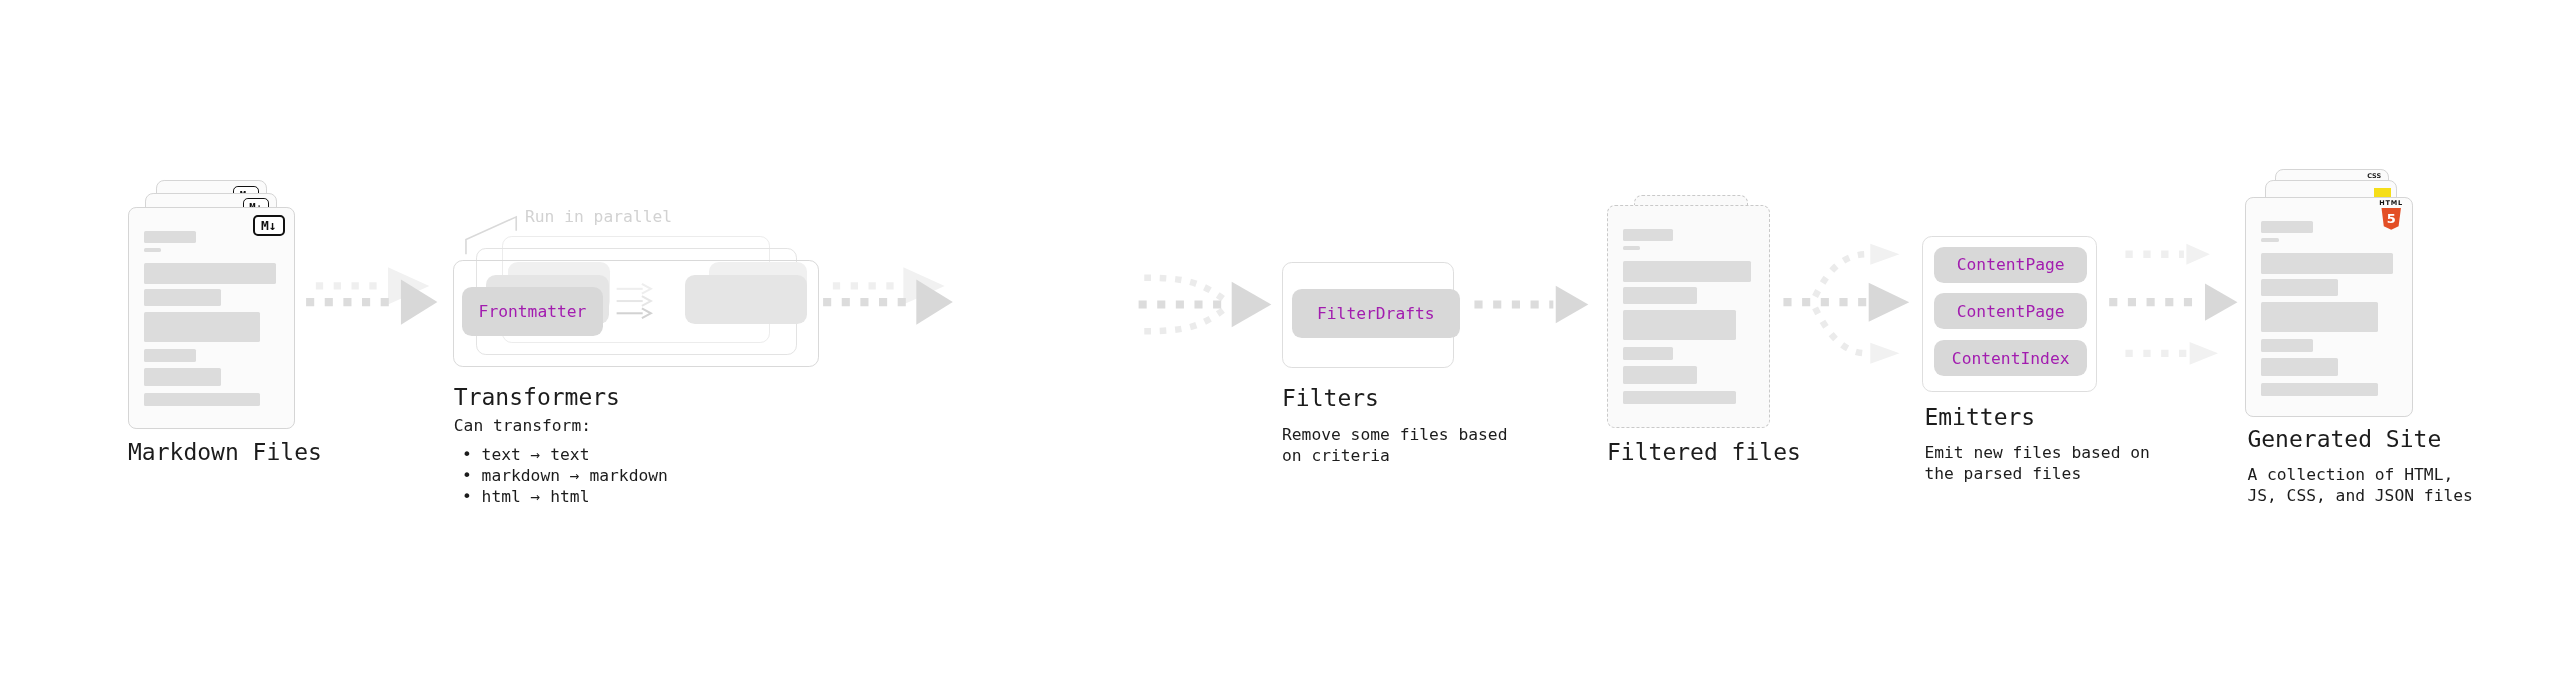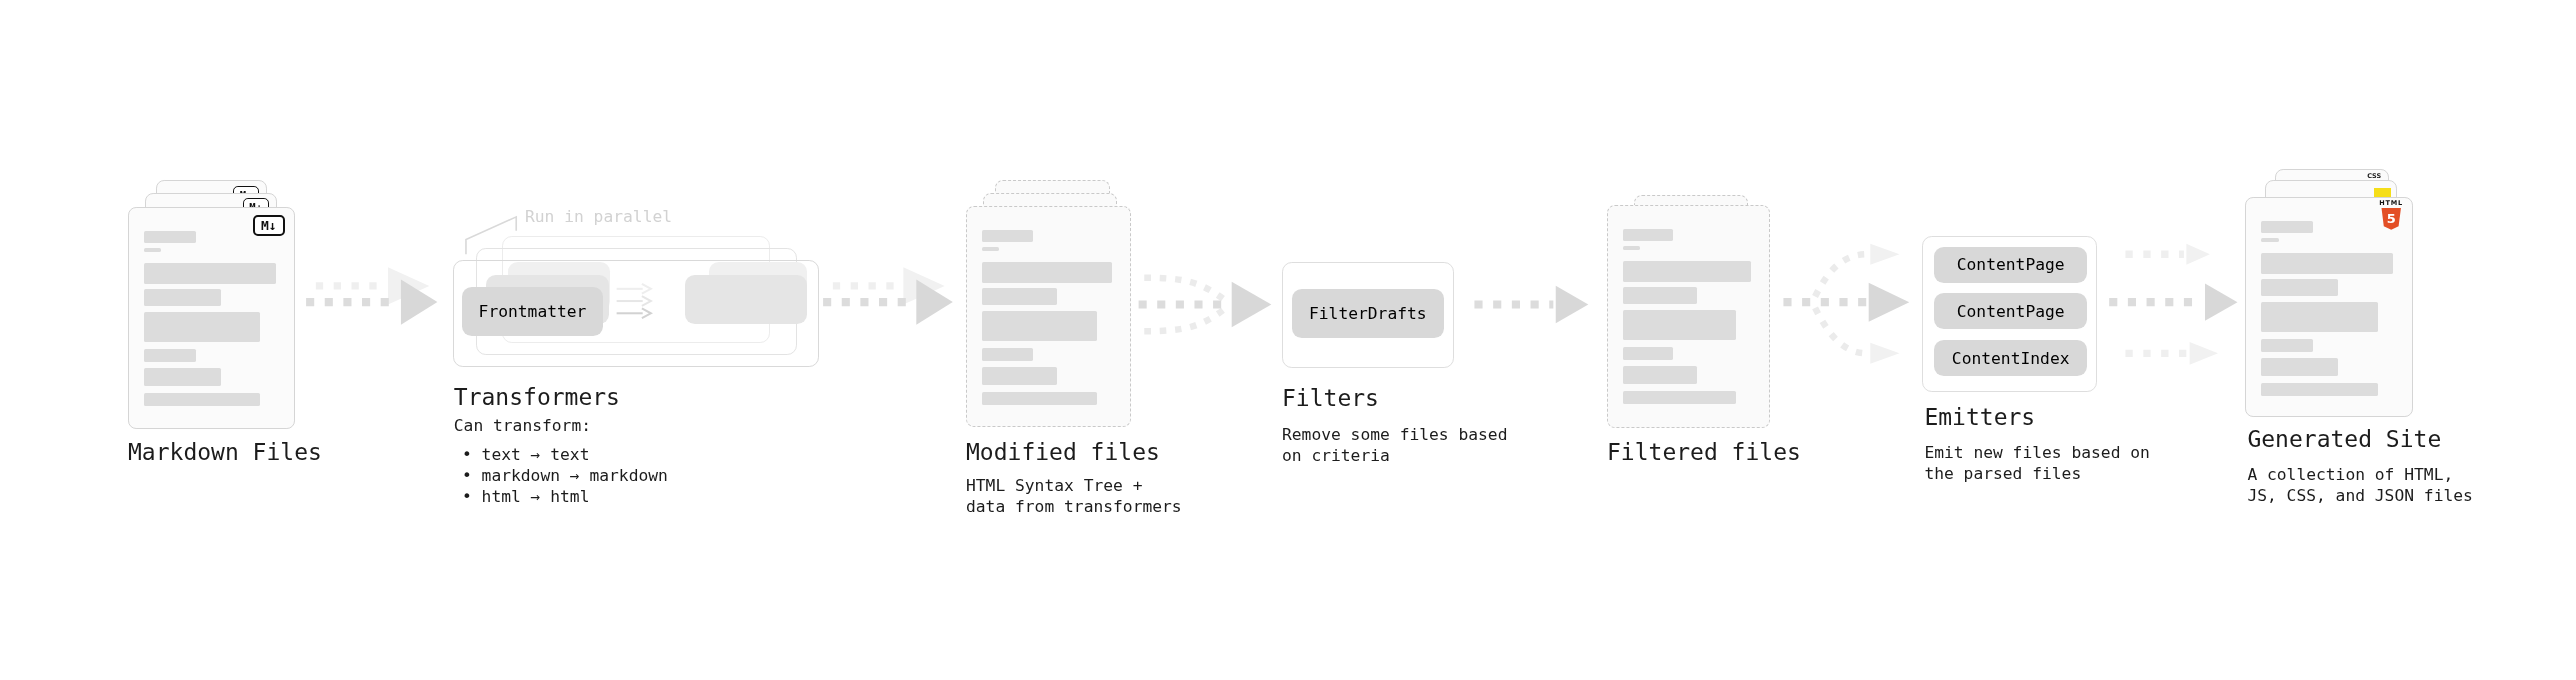--- a/index.html
+++ b/index.html
@@ -13,21 +13,21 @@
   .file{background:#fbfbfb;border:1.6px solid #d5d5d5;border-radius:8.1px;box-sizing:border-box;}
   .file.dashed{border:1.6px dashed #c9c9c9;background:#fafafa;}
   .skeleton{position:absolute;left:14.6px;right:13px;top:23px;bottom:11.4px;overflow:hidden;}
   .bar{background:#dcdcdc;border-radius:1.6px;}
 
   
   .ocard{border:1.6px solid #d9d9d9;border-radius:9.8px;background:transparent;box-sizing:border-box;}
 
   
   .btn{background:#d8d8d8;border-radius:9.8px;display:flex;align-items:center;justify-content:center;
-       font-size:16.3px;color:#000000;white-space:nowrap;}
+       font-size:16.3px;color:#a21caf;white-space:nowrap;}
   .btn.ghost1{background:#e5e5e5;}
   .btn.ghost2{background:#f0f0f0;}
 
   
   .h-label{font-size:23px;line-height:24.4px;white-space:nowrap;color:#1c1c1c;}
   .body{font-size:16.3px;line-height:21px;white-space:pre-line;color:#1c1c1c;}
   .note{font-size:16.3px;line-height:18px;color:#d2d2d2;white-space:nowrap;}
 
   
   .md-badge{position:absolute;top:6.5px;right:9px;width:32.5px;height:21px;border:2.4px solid #111;
@@ -126,50 +126,31 @@
     </div>
   </section>
 
   <svg class="arr" style="left:819px;top:264px" width="146" height="77" viewBox="0 0 180 95">
     <line class="dashL" x1="17" y1="27" x2="100" y2="27"></line>
     <polygon class="headL" points="104,4 155,27 104,50"></polygon>
     <line class="dashD" x1="5" y1="47" x2="116" y2="47"></line>
     <polygon class="headD" points="120,19 165,47 120,75"></polygon>
   </svg>
 
-  <section class="grp" style="left:966px;top:161px;width:244px;height:349px">
-    <div class="file dashed" style="left:29px;top:11.4px;width:115px;height:49px"></div>
-    <div class="file dashed" style="left:17px;top:23.6px;width:134px;height:49px"></div>
-    <div class="file dashed" style="left:0;top:37px;width:165px;height:221px">
-      <div class="skeleton">
-          <div class="bar" style="width: 38%; height: 12.2px; margin-top: 0px;"></div>
-          <div class="bar" style="width: 13%; height: 4.1px; margin-top: 4.9px;"></div>
-          <div class="bar" style="width: 96%; height: 21px; margin-top: 10.6px;"></div>
-          <div class="bar" style="width: 56%; height: 17px; margin-top: 5.7px;"></div>
-          <div class="bar" style="width: 85%; height: 30px; margin-top: 5.7px;"></div>
-          <div class="bar" style="width: 38%; height: 13px; margin-top: 6.5px;"></div>
-          <div class="bar" style="width: 56%; height: 18px; margin-top: 6.5px;"></div>
-          <div class="bar" style="width: 85%; height: 13px; margin-top: 6.5px;"></div>
-        </div>
-    </div>
-    <div class="h-label" style="left:0;top:271px">Modified files</div>
-    <div class="body" style="left:0;top:306px">HTML Syntax Tree +
-data from transformers</div>
-  </section>
 
   <svg class="arr" style="left:1136px;top:264px" width="142" height="85" viewBox="0 0 175 105">
     <path class="curveL" d="M10,17 C60,17 80,22 110,45"></path>
     <path class="curveL" d="M10,83 C60,83 80,78 110,55"></path>
     <line class="dashD" x1="3" y1="50" x2="115" y2="50"></line>
     <polygon class="headD" points="118,22 167,50 118,78"></polygon>
   </svg>
 
   <section class="grp" style="left:1282px;top:254px;width:268px;height:211px">
     <div class="ocard" style="left:0;top:0;width:172px;height:106px;border-color:#dedede;background:#fff"></div>
-    <div class="btn" style="left:9.8px;top:27px;width:152px;height:49px">
+    <div class="btn" style="left:9.8px;top:27px;width:168px;height:49px">
       <span>FilterDrafts</span>
     </div>
     <div class="h-label" style="left:0;top:124px">Filters</div>
     <div class="body" style="left:0;top:162px">Remove some files based
 on criteria</div>
   </section>
 
   <svg class="arr" style="left:1472px;top:276px" width="122" height="57" viewBox="0 0 150 70">
     <line class="dashD" x1="3" y1="35" x2="100" y2="35"></line>
     <polygon class="headD" points="103,12 143,35 103,58"></polygon>

